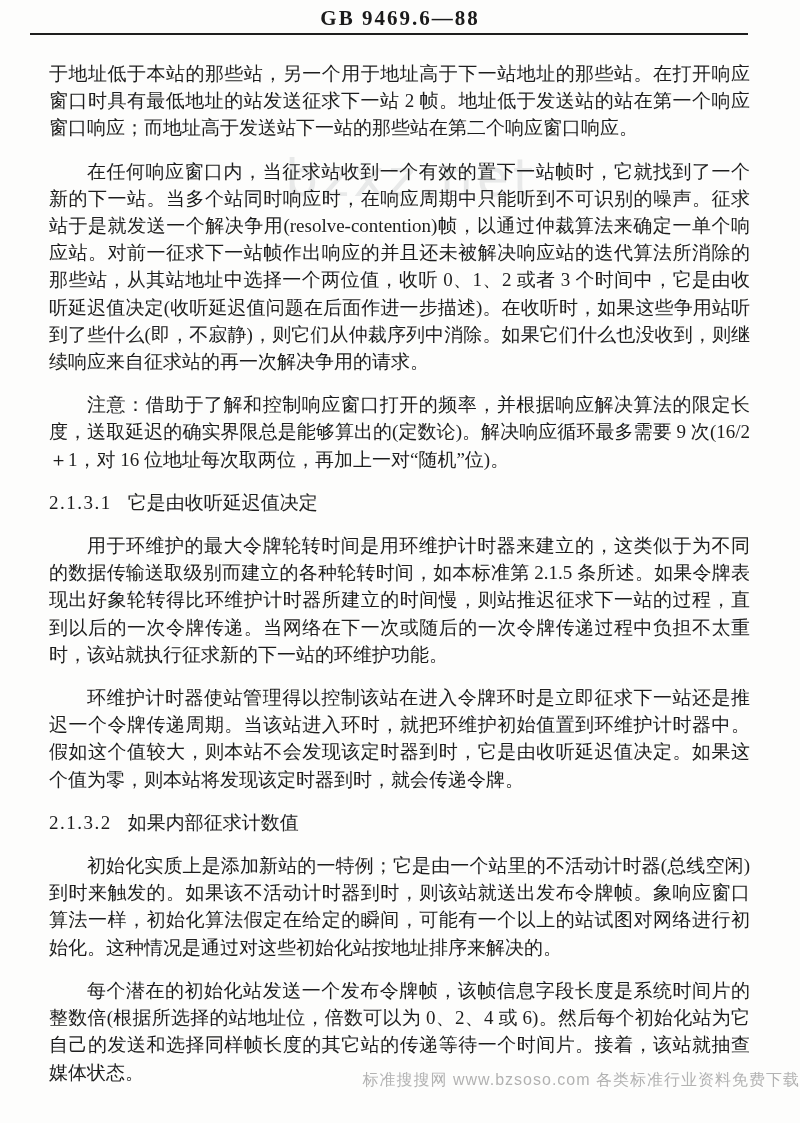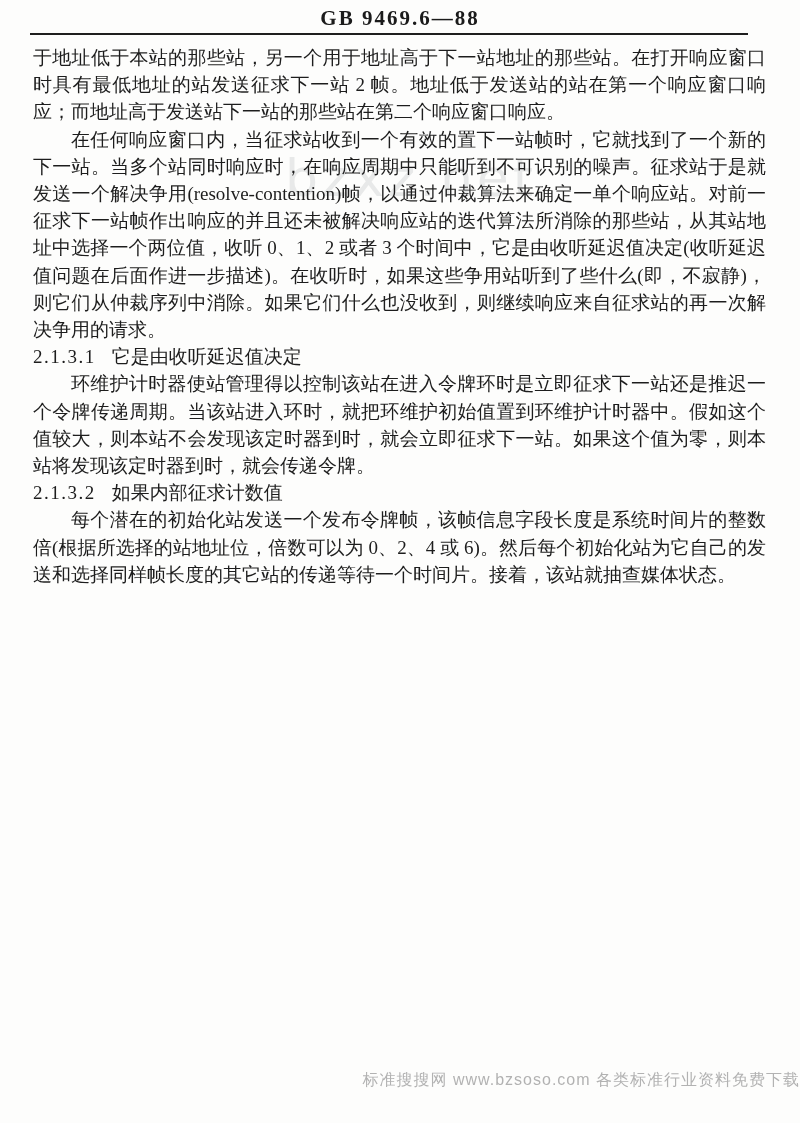--- a/index.html
+++ b/index.html
@@ -34,21 +34,21 @@
   .doc-body {
     position: absolute;
     top: 44px;
     left: 33px;
     width: 733px;
     font-size: 19px;
     line-height: 27.2px;
     text-align: justify;
     color: #1d1d1d;
   }
-  .doc-body p { margin: 0; padding: 0; }
+  .doc-body p { margin: 16px; padding: 0; }
   .para-indent { text-indent: 2em; }
   .para-cont { text-indent: 0; }
   .section-heading { text-indent: 0; }
   .section-heading .sec-num { letter-spacing: 1.5px; padding-right: 16px; }
   .watermark-center {
     position: absolute;
     top: 148px;
     left: 285px;
     font-size: 52px;
     font-family: "DejaVu Sans", sans-serif;
@@ -77,21 +77,24 @@
 
   <div class="doc-header">GB 9469.6—88</div>
 
   <div class="header-rule"></div>
 
   <div class="watermark-center">bzxz.net</div>
 
   <div class="doc-body" id="doc-body">
       <p class="para-cont">于地址低于本站的那些站，另一个用于地址高于下一站地址的那些站。在打开响应窗口时具有最低地址的站发送征求下一站 2 帧。地址低于发送站的站在第一个响应窗口响应；而地址高于发送站下一站的那些站在第二个响应窗口响应。</p>
       <p class="para-indent">在任何响应窗口内，当征求站收到一个有效的置下一站帧时，它就找到了一个新的下一站。当多个站同时响应时，在响应周期中只能听到不可识别的噪声。征求站于是就发送一个解决争用(resolve-contention)帧，以通过仲裁算法来确定一单个响应站。对前一征求下一站帧作出响应的并且还未被解决响应站的迭代算法所消除的那些站，从其站地址中选择一个两位值，收听 0、1、2 或者 3 个时间中，它是由收听延迟值决定(收听延迟值问题在后面作进一步描述)。在收听时，如果这些争用站听到了些什么(即，不寂静)，则它们从仲裁序列中消除。如果它们什么也没收到，则继续响应来自征求站的再一次解决争用的请求。</p>
+      <p class="para-indent">注意：借助于了解和控制响应窗口打开的频率，并根据响应解决算法的限定长度，送取延迟的确实界限总是能够算出的(定数论)。解决响应循环最多需要 9 次(16/2＋1，对 16 位地址每次取两位，再加上一对“随机”位)。</p>
       <p class="section-heading"><span class="sec-num">2.1.3.1</span><span>它是由收听延迟值决定</span></p>
-      <p class="para-indent">环维护计时器使站管理得以控制该站在进入令牌环时是立即征求下一站还是推迟一个令牌传递周期。当该站进入环时，就把环维护初始值置到环维护计时器中。假如这个值较大，则本站不会发现该定时器到时，就会立即征求下一站。如果这个值为零，则本站将发现该定时器到时，就会传递令牌。</p>
+      <p class="para-indent">用于环维护的最大令牌轮转时间是用环维护计时器来建立的，这类似于为不同的数据传输送取级别而建立的各种轮转时间，如本标准第 2.1.5 条所述。如果令牌表现出好象轮转得比环维护计时器所建立的时间慢，则站推迟征求下一站的过程，直到以后的一次令牌传递。当网络在下一次或随后的一次令牌传递过程中负担不太重时，该站就执行征求新的下一站的环维护功能。</p>
+      <p class="para-indent">环维护计时器使站管理得以控制该站在进入令牌环时是立即征求下一站还是推迟一个令牌传递周期。当该站进入环时，就把环维护初始值置到环维护计时器中。假如这个值较大，则本站不会发现该定时器到时，它是由收听延迟值决定。如果这个值为零，则本站将发现该定时器到时，就会传递令牌。</p>
       <p class="section-heading"><span class="sec-num">2.1.3.2</span><span>如果内部征求计数值</span></p>
+      <p class="para-indent">初始化实质上是添加新站的一特例；它是由一个站里的不活动计时器(总线空闲)到时来触发的。如果该不活动计时器到时，则该站就送出发布令牌帧。象响应窗口算法一样，初始化算法假定在给定的瞬间，可能有一个以上的站试图对网络进行初始化。这种情况是通过对这些初始化站按地址排序来解决的。</p>
       <p class="para-indent">每个潜在的初始化站发送一个发布令牌帧，该帧信息字段长度是系统时间片的整数倍(根据所选择的站地址位，倍数可以为 0、2、4 或 6)。然后每个初始化站为它自己的发送和选择同样帧长度的其它站的传递等待一个时间片。接着，该站就抽查媒体状态。</p>
     </div>
 
   <div class="watermark-footer">标准搜搜网 www.bzsoso.com 各类标准行业资料免费下载</div>
 
 </div>
 
 </body></html>

